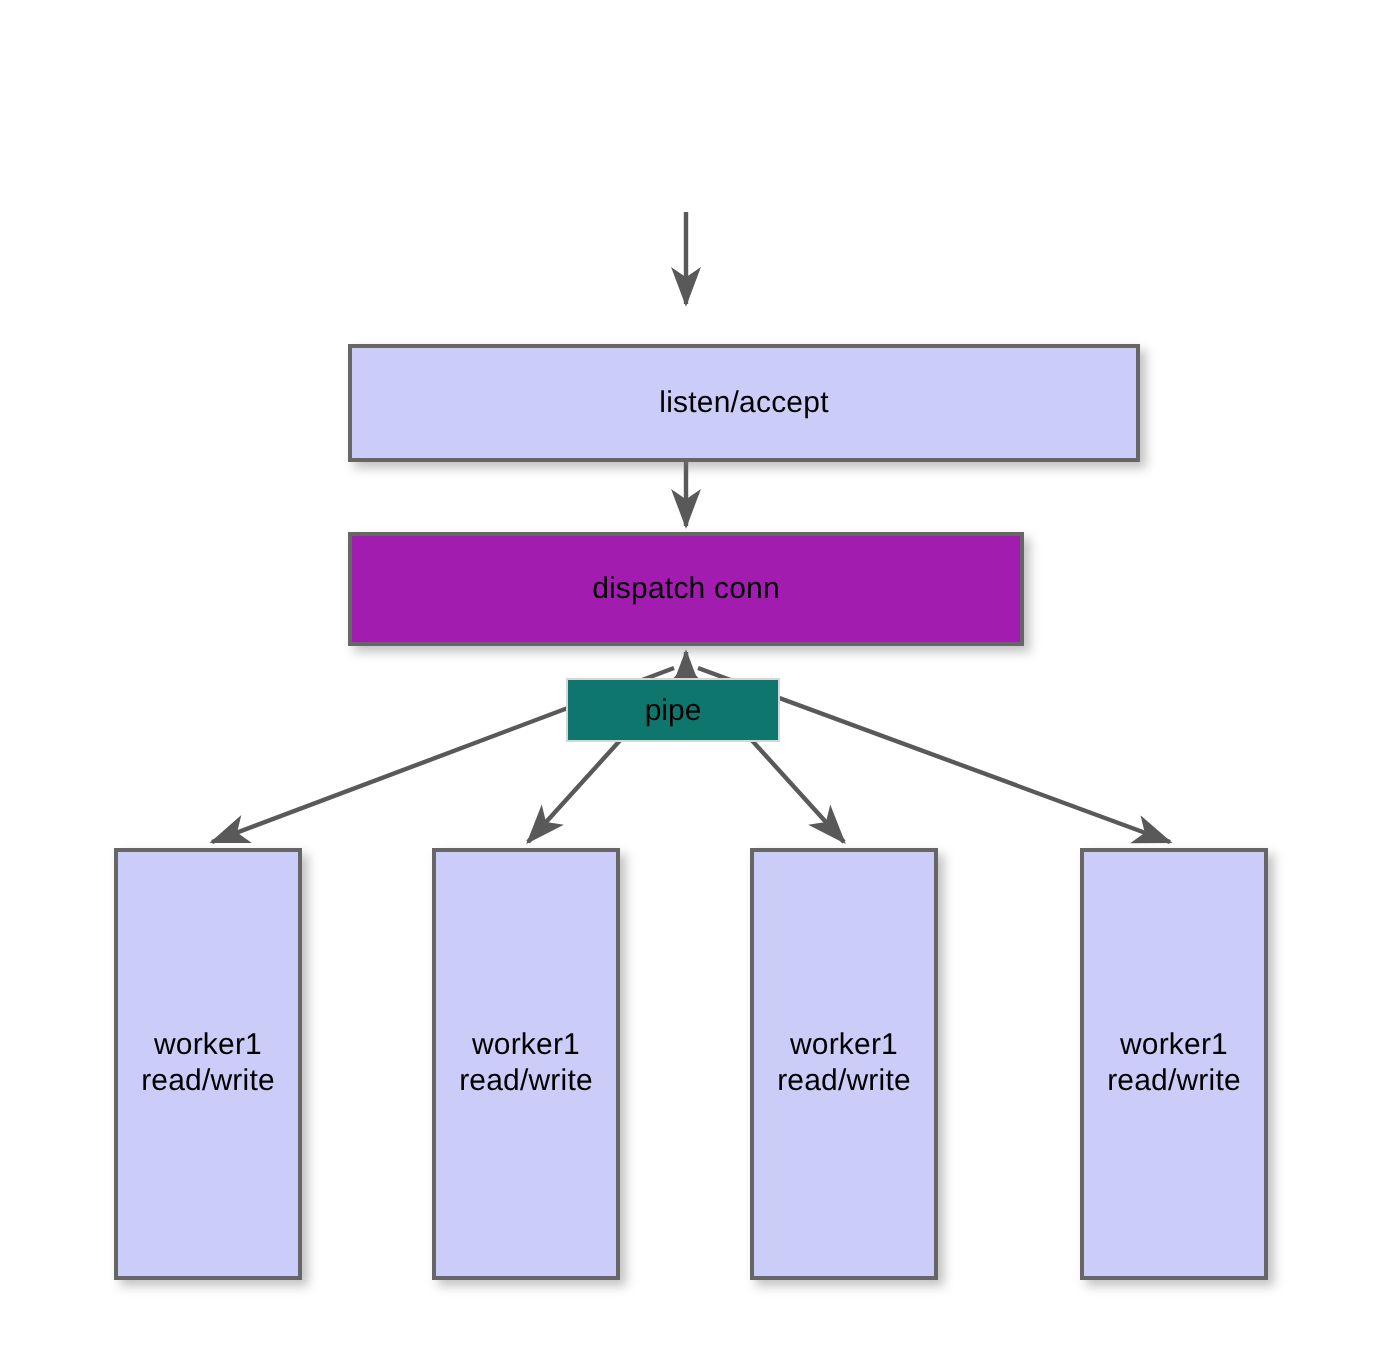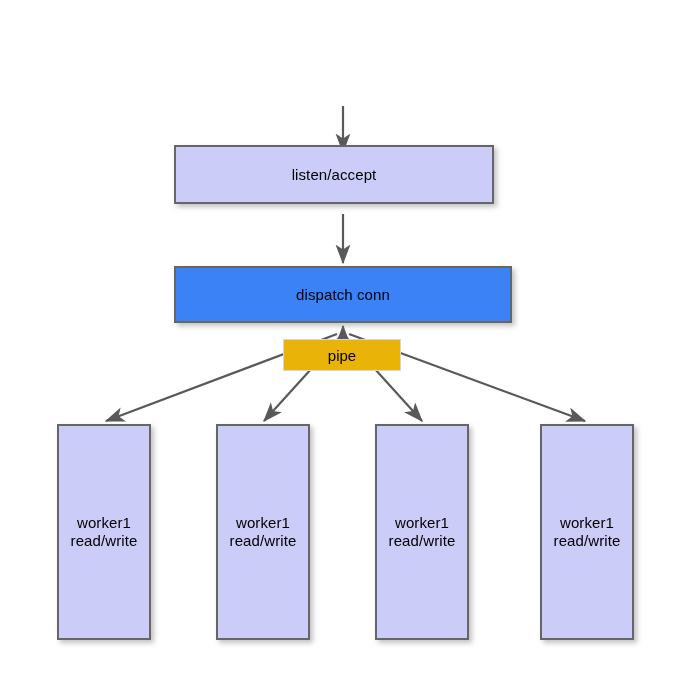--- a/index.html
+++ b/index.html
@@ -79,25 +79,25 @@
     <line x1="337" y1="334" x2="106" y2="421" stroke="#595959" stroke-width="2.2" marker-end="url(#arrowhead)"></line>
 
     <line x1="341" y1="336" x2="264" y2="421" stroke="#595959" stroke-width="2.2" marker-end="url(#arrowhead)"></line>
 
     <line x1="345" y1="336" x2="422" y2="421" stroke="#595959" stroke-width="2.2" marker-end="url(#arrowhead)"></line>
 
     <line x1="349" y1="334" x2="585" y2="421" stroke="#595959" stroke-width="2.2" marker-end="url(#arrowhead)"></line>
   </svg>
 
 
-  <div class="node" style="left: 174px; top: 145px; width: 320px; height: 59px; background: rgb(204, 204, 248); border-color: rgb(102, 102, 102); color: rgb(0, 0, 0); text-align: right;">
+  <div class="node" style="left: 174px; top: 172px; width: 396px; height: 59px; background: rgb(204, 204, 248); border-color: rgb(102, 102, 102); color: rgb(0, 0, 0); text-align: right;">
     <span class="node-label">listen/accept</span>
   </div>
 
-  <div class="node" style="left: 174px; top: 266px; width: 338px; height: 57px; background: #3b82f6; border-color: rgb(102, 102, 102); color: rgb(0, 0, 0);">
+  <div class="node" style="left: 174px; top: 266px; width: 338px; height: 57px; background: #a21caf; border-color: rgb(102, 102, 102); color: rgb(0, 0, 0);">
     <span class="node-label">dispatch conn</span>
   </div>
 
   <div class="node" style="left: 57px; top: 424px; width: 94px; height: 216px; background: rgb(204, 204, 248); border-color: rgb(102, 102, 102); color: rgb(0, 0, 0);">
     <span class="node-label">worker1
 read/write</span>
   </div>
 
   <div class="node" style="left: 216px; top: 424px; width: 94px; height: 216px; background: rgb(204, 204, 248); border-color: rgb(102, 102, 102); color: rgb(0, 0, 0);">
     <span class="node-label">worker1
@@ -107,17 +107,17 @@
   <div class="node" style="left: 375px; top: 424px; width: 94px; height: 216px; background: rgb(204, 204, 248); border-color: rgb(102, 102, 102); color: rgb(0, 0, 0);">
     <span class="node-label">worker1
 read/write</span>
   </div>
 
   <div class="node" style="left: 540px; top: 424px; width: 94px; height: 216px; background: rgb(204, 204, 248); border-color: rgb(102, 102, 102); color: rgb(0, 0, 0);">
     <span class="node-label">worker1
 read/write</span>
   </div>
 
-  <div class="edge-label" style="left: 283px; top: 339px; width: 118px; height: 32px; background: #eab308; border-color: rgb(214, 214, 214);">
+  <div class="edge-label" style="left: 283px; top: 339px; width: 107px; height: 32px; background: #0f766e; border-color: rgb(214, 214, 214);">
     <span>pipe</span>
   </div>
 
 </div>
 
 </body></html>

